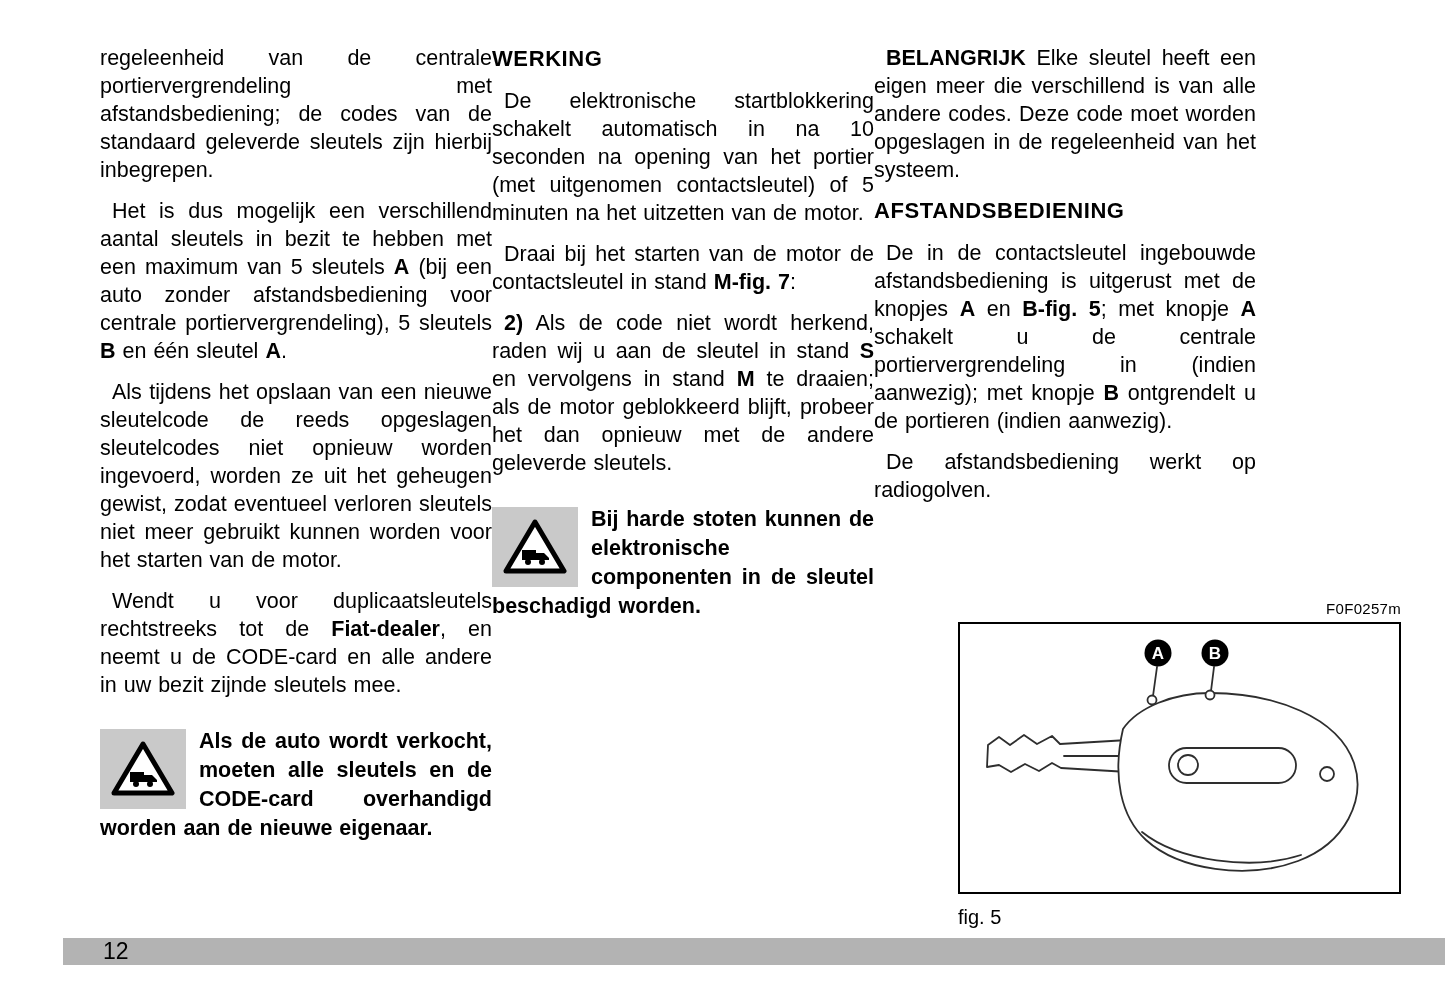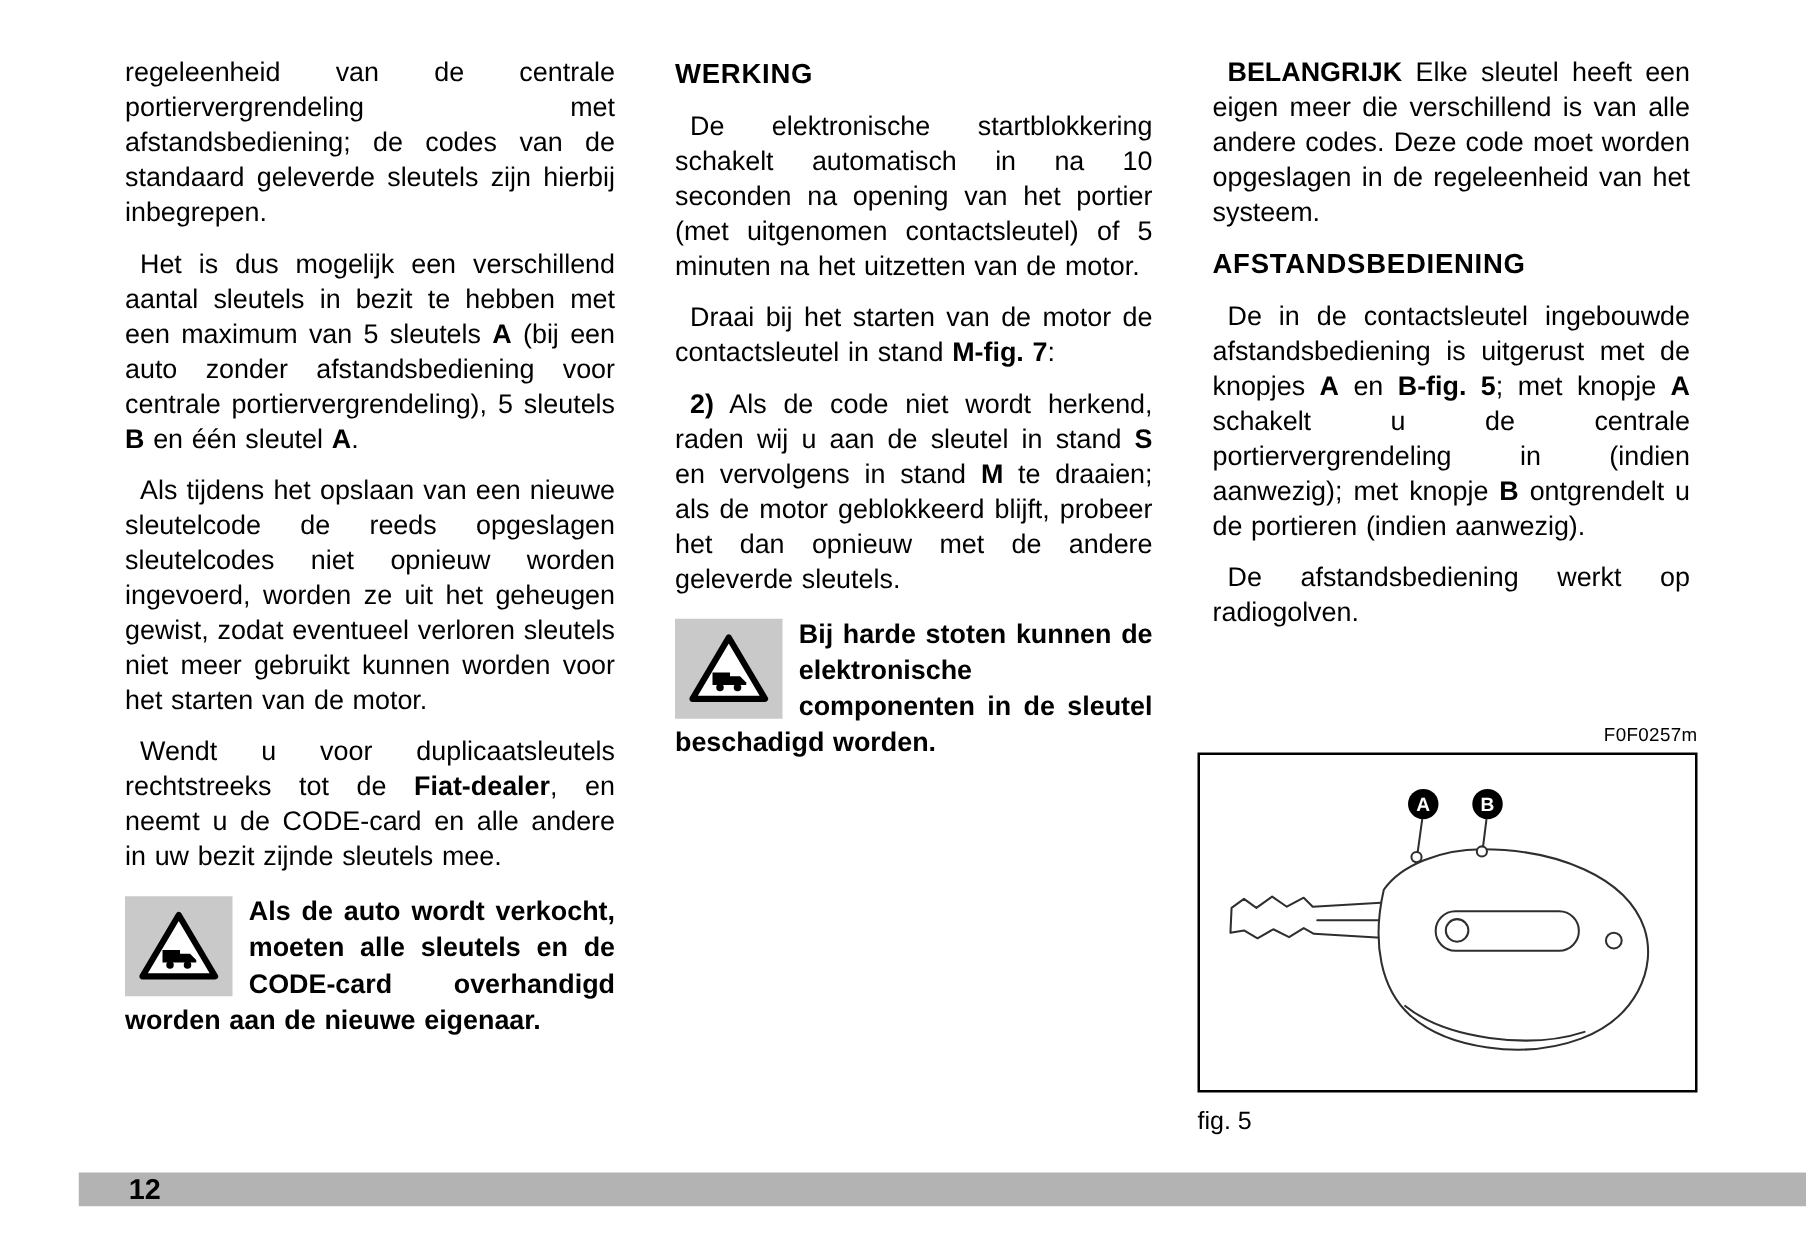--- a/index.html
+++ b/index.html
@@ -3,52 +3,52 @@
 <meta charset="utf-8">
 <style>
   * { margin:0; padding:0; box-sizing:border-box; }
   html,body { background:#ffffff; }
   body {
     width:1445px; height:998px; position:relative; overflow:hidden;
     font-family:"Liberation Sans", sans-serif; color:#000;
   }
   .content {
     position:absolute; left:100px; top:44px; width:1252px;
-    display:grid; grid-template-columns:392px 382px 382px; column-gap:48px;
+    display:grid; grid-template-columns:392px 382px 382px; 
   }
   .para {
     font-size:21.5px; line-height:28px; text-align:justify;
     text-indent:12px; margin-bottom:13px; word-spacing:1px;
   }
   .para.no-indent { text-indent:0; }
   .heading {
     font-size:22px; font-weight:bold; letter-spacing:0.6px;
     margin:2px 0 15px 0;
   }
   .heading-gap { margin-top:14px; }
   b { font-weight:bold; }
   .warning {
-    margin-top:16px; font-weight:bold; font-size:21.5px; line-height:29px;
+    margin-top:28px; font-weight:bold; font-size:21.5px; line-height:29px;
     text-align:justify; word-spacing:1px;
   }
   .warn-icon {
     float:left; width:86px; height:80px; background:#c9c9c9;
     margin:2px 13px 4px 0; display:flex; align-items:center; justify-content:center;
   }
-  .figure-area { position:absolute; left:958px; top:580px; width:400px; }
+  .figure-area { position:absolute; left:958px; top:600px; width:443px; }
   .fig-code { font-size:15px; text-align:right; margin-bottom:5px; letter-spacing:0.3px; }
   .fig-box { border:2px solid #000; height:272px; background:#fff; }
   .fig-box svg { display:block; width:100%; height:100%; }
   .fig-caption { font-size:20px; font-weight:normal; margin-top:12px; }
   .footer-bar {
     position:absolute; left:63px; right:0; top:938px; height:27px; background:#b3b3b3;
   }
   .page-number {
     position:absolute; left:103px; top:938px; height:31px; line-height:27px;
-    font-size:23px; font-weight:bold;
+    font-size:23px; font-weight:normal;
   }
 </style>
 </head>
 <body>
 
 <div class="page">
 
   <main class="content">
 
     <section class="col">

